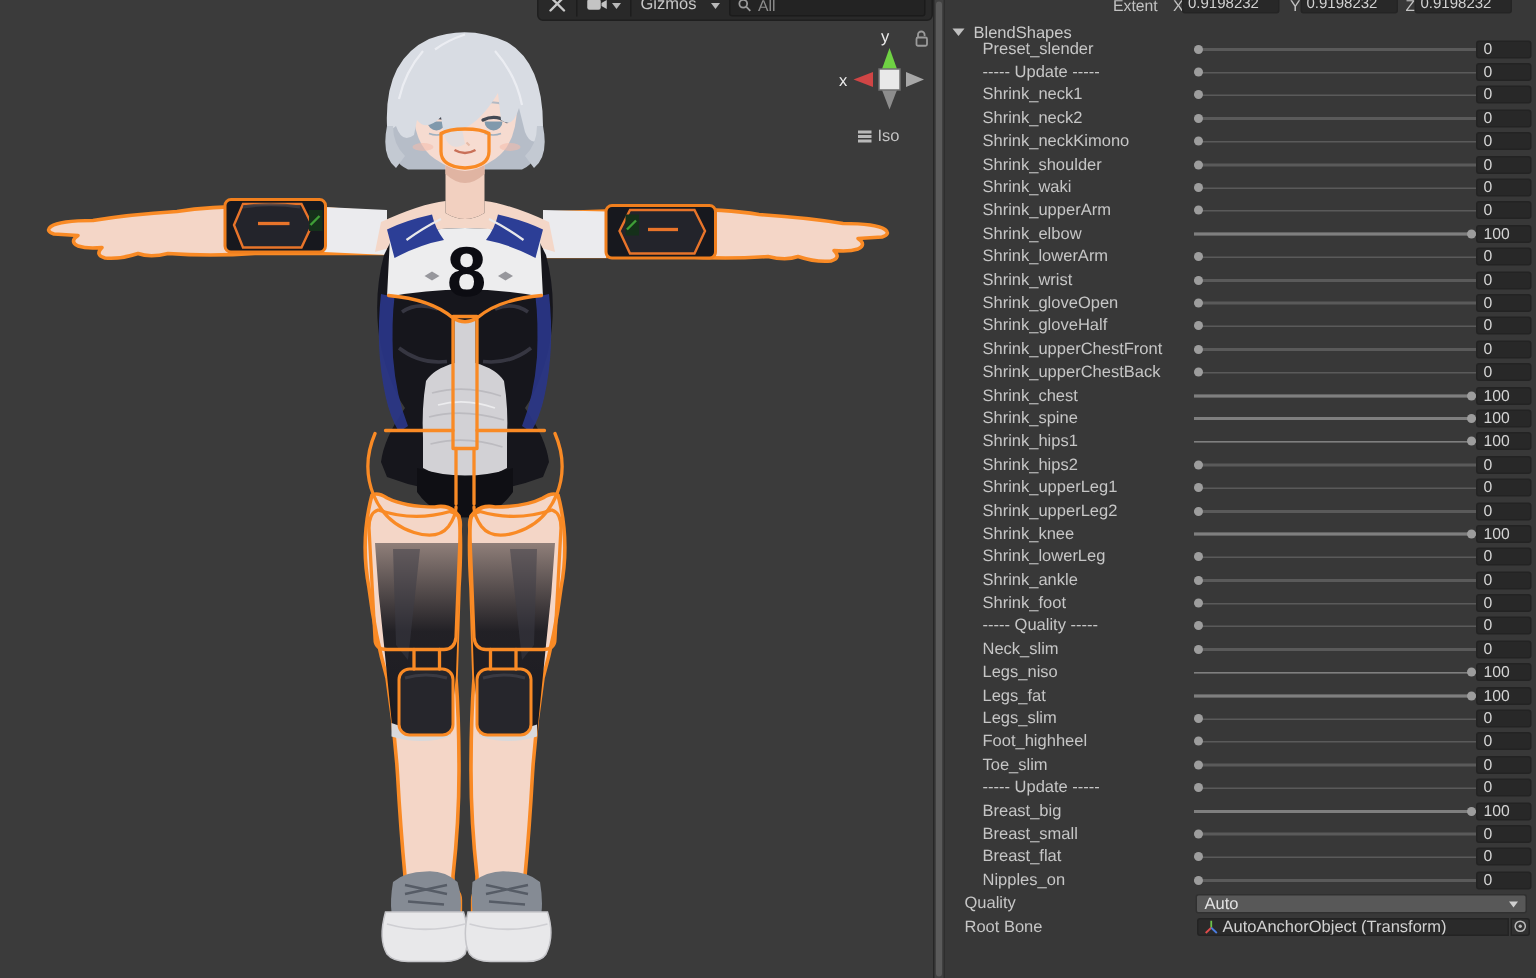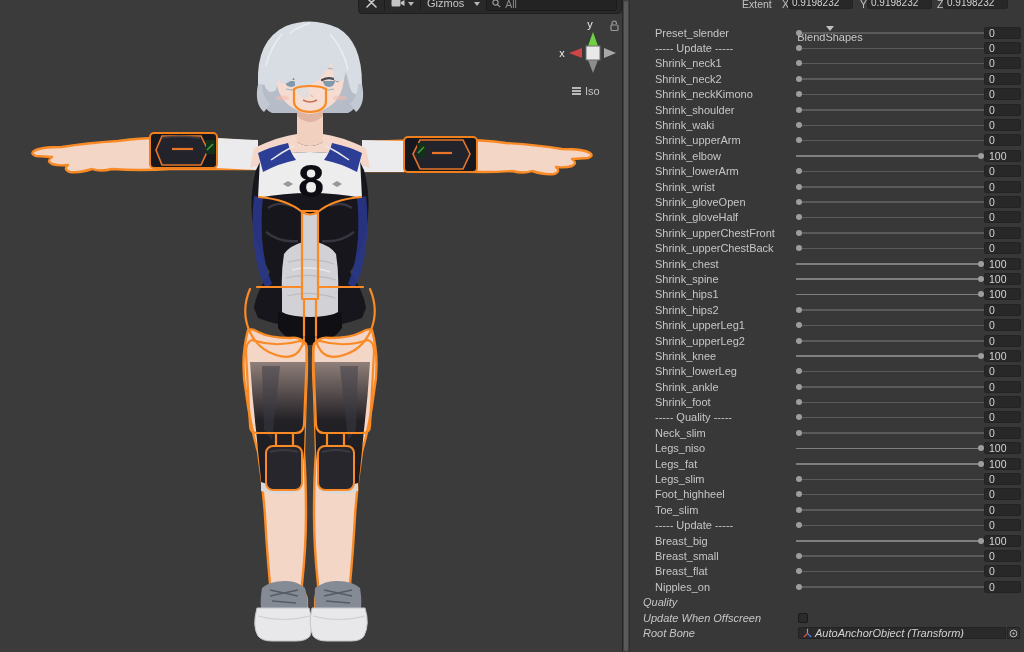--- a/index.html
+++ b/index.html
@@ -31,37 +31,37 @@
   .v-scroll { position:absolute; left:622px; top:0; width:8px; height:652px; background:#404040; border-left:1px solid #262626; border-right:1px solid #2e2e2e; }
   .v-scroll .thumb { position:absolute; left:1px; right:1px; top:1px; bottom:1px; background:#5a5a5a; border-radius:3px; }
 
   
   .inspector { position:absolute; left:630px; top:0; width:394px; height:652px; background:#383838; color:#c6c6c6; }
   .extent-row { position:absolute; left:0; top:-2px; width:394px; height:13px; font-size:10.5px; }
   .extent-row .lbl { position:absolute; left:112px; top:0; color:#c2c2c2; }
   .extent-row .ax { position:absolute; top:0; color:#c2c2c2; }
   .extent-field { position:absolute; top:-1px; width:65px; height:12px; background:#282828; border:1px solid #242424; border-radius:2px; color:#d2d2d2; font-size:10px; padding-left:3px; line-height:10px; display:flex; align-items:center; }
 
-  .foldout { position:absolute; left:0; top:26px; height:15.4px; width:100%; display:flex; align-items:center;flex-direction:column; }
+  .foldout { position:absolute; left:0; top:14px; height:15.4px; width:100%; display:flex; align-items:center; }
   .fold-tri { width:0; height:0; border-left:4.5px solid transparent; border-right:4.5px solid transparent; border-top:5.5px solid #c0c0c0; margin-left:5px; }
   .fold-lbl { margin-left:6px; font-size:11px; color:#c9c9c9; }
 
   #bs-rows { position:absolute; left:0; top:25px; width:394px; }
   .bs-row { position:relative; height:15.4px; }
   .bs-label { position:absolute; left:25px; top:50%; transform:translateY(-50%); font-size:11px; color:#c6c6c6; white-space:nowrap; }
   .bs-slider { position:absolute; left:166px; width:188px; top:50%; height:10px; transform:translateY(-50%); }
   .bs-slider .track { position:absolute; left:0; right:0; top:4.5px; height:1.5px; background:#5a5a5a; }
   .bs-slider .fill  { position:absolute; left:0; top:4.5px; height:1.5px; background:#7f7f7f; }
   .bs-slider .handle{ position:absolute; top:2px; width:6px; height:6px; border-radius:50%; background:#9d9d9d; }
   .bs-value { position:absolute; left:354px; width:37px; top:50%; transform:translateY(-50%); height:12px;
     background:#282828; border:1px solid #232323; border-radius:2px; color:#d4d4d4; font-size:10.5px;
     display:flex; align-items:center; padding-left:4px; }
 
   .props { position:absolute; left:0; top:594.8px; width:394px; }
-  .prop-row { position:relative; height:15.4px;font-style:italic; }
+  .prop-row { position:relative; height:15.4px; }
   .prop-label { position:absolute; left:13px; top:50%; transform:translateY(-50%); font-size:11px; color:#c6c6c6; white-space:nowrap; }
   .dropdown { position:absolute; left:167px; right:6px; top:1.5px; bottom:1.5px; background:#585858; border:1px solid #303030; border-radius:2px; display:flex; align-items:center; padding:0 5px; color:#e2e2e2; font-size:11px; }
   .dropdown .caret { margin-left:auto; border-top-color:#d0d0d0; }
   .checkbox { position:absolute; left:168px; top:2.5px; width:10px; height:10px; background:#2b2b2b; border:1px solid #191919; border-radius:2px; }
   .obj-field { position:absolute; left:168px; width:208px; top:1.5px; bottom:1.5px; background:#2a2a2a; border:1px solid #232323; border-radius:2px 0 0 2px; display:flex; align-items:center; gap:3px; padding:0 4px; color:#d2d2d2; font-size:11px; white-space:nowrap; overflow:hidden; }
   .obj-target { position:absolute; left:377px; width:13px; top:1.5px; bottom:1.5px; background:#303030; border:1px solid #232323; border-radius:0 2px 2px 0; display:flex; align-items:center; justify-content:center; }
 </style>
 </head>
 <body>
 
@@ -595,24 +595,24 @@
             <div class="fill" style="width:0%"></div>
             <div class="handle" style="left:calc(0% - 0px)"></div>
           </div>
           <div class="bs-value">0</div>
         </div>
       </div>
 
     <div class="props">
       <div class="prop-row">
         <span class="prop-label">Quality</span>
-      </div>
-      <div class="prop-row">
-        <span class="prop-label">Update When Offscreen</span>
-        <div class="checkbox"></div>
+        <div class="dropdown">
+          <span>Auto</span>
+          <span class="caret"></span>
+        </div>
       </div>
       <div class="prop-row">
         <span class="prop-label">Root Bone</span>
         <div class="obj-field">
           <svg width="9" height="10" viewBox="0 0 9 10">
             <path d="M4.5,5.5 L4.5,0.8" stroke="#6fc24c" stroke-width="1.2"></path>
             <path d="M4.5,5.5 L0.8,9" stroke="#e04c4c" stroke-width="1.2"></path>
             <path d="M4.5,5.5 L8.2,9" stroke="#4c7de0" stroke-width="1.2"></path>
           </svg>
           <span>AutoAnchorObject (Transform)</span>

